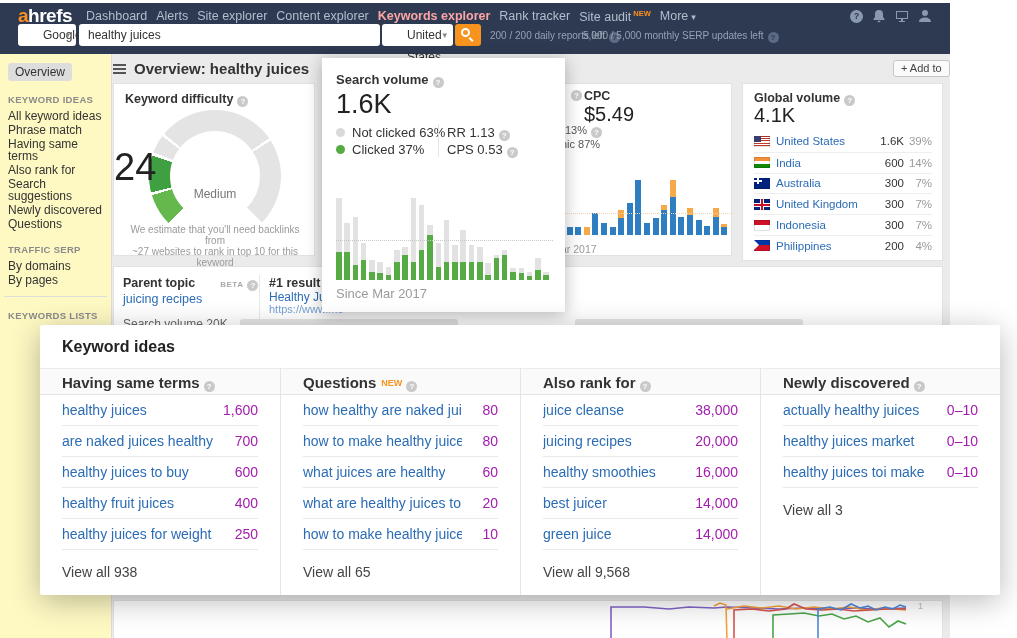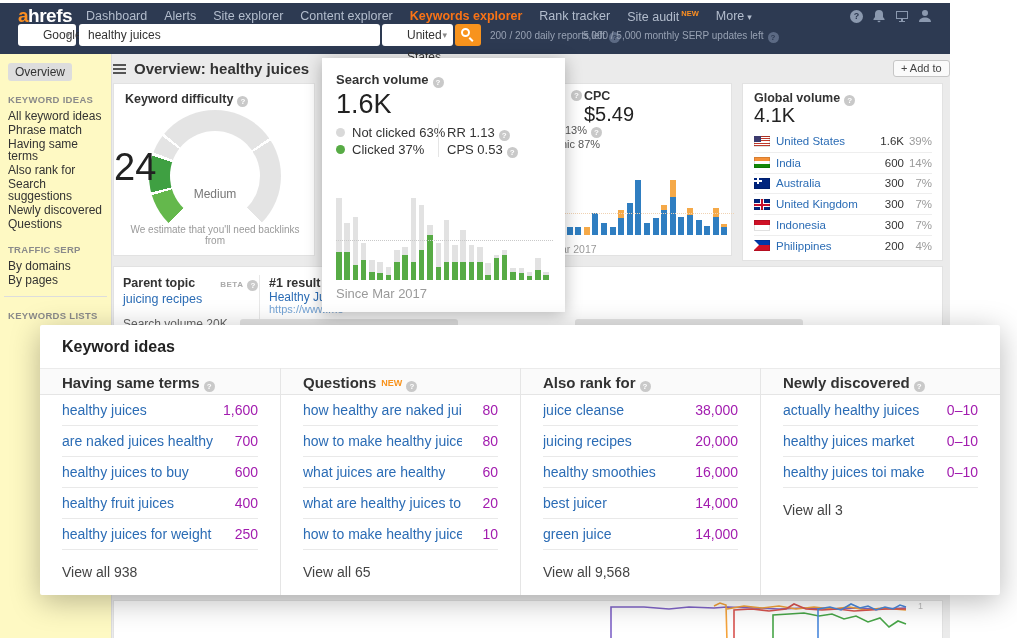--- a/index.html
+++ b/index.html
@@ -6,23 +6,23 @@
   html,body { width:1017px; height:638px; background:#fff; font-family:"Liberation Sans", sans-serif; overflow:hidden; }
   .canvas { position:relative; width:1017px; height:638px; }
   .app { position:absolute; left:0; top:3px; width:950px; height:638px; background:#ebebeb; }
 
   
   .navbar { position:absolute; left:0; top:0; width:950px; height:51px; background:#2d3a52; z-index:30; }
   .nav-top { position:absolute; left:0; top:0; right:0; height:20px; display:flex; align-items:center; }
   .logo { font-size:19px; font-weight:bold; margin:6px 14px 0 18px; letter-spacing:-.5px; cursor:pointer; }
   .logo b { color:#fd8f20; font-style:normal; }
   .logo i { color:#fff; font-style:normal; }
-  .menu { display:flex; gap:17px; margin-top:8px; }
+  .menu { display:flex; gap:9px; margin-top:8px; }
   .mi { font-size:12.5px; color:#b3bdcd; cursor:pointer; white-space:nowrap; }
-  .mi.active { color:#f97316; font-weight:bold; }
+  .mi.active { color:#fca5a5; font-weight:bold; }
   .mi sup { color:#fd8f20; font-size:7.5px; font-weight:bold; margin-left:2px; }
   .mi .caret { font-size:9px; margin-left:3px; }
   .nav-icons { position:absolute; right:18px; top:6px; display:flex; gap:9px; align-items:center; }
   .nav-icons svg { display:block; cursor:pointer; }
   .nav-q { width:13px; height:13px; border-radius:50%; background:#8b99af; color:#2d3a52; font-size:9px; font-weight:bold; text-align:center; line-height:13px; display:inline-block; cursor:pointer; }
   .nav-q::after { content:"?"; }
 
   .searchrow { position:absolute; left:0; top:20px; right:0; height:31px; }
   .sel { position:absolute; top:1px; height:22px; background:#ffffff; border-radius:3px; font-size:12px; color:#333; line-height:22px; padding:0 25px; cursor:pointer; }
   .sel .caret { position:absolute; right:6px; top:0; color:#888; font-size:9px; }
@@ -222,21 +222,21 @@
   <h1 class="page-title">Overview: healthy juices</h1>
   <button class="addto-btn">+ Add to</button>
 
   <section class="card" id="kd-card">
     <span class="card-title"><span>Keyword difficulty</span><span class="q"></span></span>
     <div class="gauge">
           <div class="gauge-hole"></div>
         </div>
     <div class="gauge-val">24</div>
     <div class="gauge-lab">Medium</div>
-    <div class="kd-note"><span>We estimate that you'll need backlinks from</span><br></div>
+    <div class="kd-note"><span>We estimate that you'll need backlinks from</span><br><span>~27 websites to rank in top 10 for this keyword</span></div>
   </section>
 
   <section class="card" id="cpc-card"></section>
   <span class="q cpc-head-q" style="position:absolute;"></span>
   <span class="cpc-label">CPC</span>
   <span class="cpc-value">$5.49</span>
   <span class="frag" id="frag-paid"><span>13%</span><span class="q"></span></span>
   <span class="frag" id="frag-organic">nic 87%</span>
   <div id="cpc-chart"><span class="bar" style="width: 6px; margin-right: 2.6px;"><i style="background: rgb(47, 126, 193); height: 19px;"></i><i style="background: rgb(245, 169, 72); height: 0px; bottom: 19px;"></i></span><span class="bar" style="width: 6px; margin-right: 2.6px;"><i style="background: rgb(47, 126, 193); height: 8px;"></i><i style="background: rgb(245, 169, 72); height: 0px; bottom: 8px;"></i></span><span class="bar" style="width: 6px; margin-right: 2.6px;"><i style="background: rgb(47, 126, 193); height: 8px;"></i><i style="background: rgb(245, 169, 72); height: 0px; bottom: 8px;"></i></span><span class="bar" style="width: 6px; margin-right: 2.6px;"><i style="background: rgb(47, 126, 193); height: 0px;"></i><i style="background: rgb(245, 169, 72); height: 8px; bottom: 0px;"></i></span><span class="bar" style="width: 6px; margin-right: 2.6px;"><i style="background: rgb(47, 126, 193); height: 22px;"></i><i style="background: rgb(245, 169, 72); height: 0px; bottom: 22px;"></i></span><span class="bar" style="width: 6px; margin-right: 2.6px;"><i style="background: rgb(47, 126, 193); height: 12px;"></i><i style="background: rgb(245, 169, 72); height: 0px; bottom: 12px;"></i></span><span class="bar" style="width: 6px; margin-right: 2.6px;"><i style="background: rgb(47, 126, 193); height: 8px;"></i><i style="background: rgb(245, 169, 72); height: 0px; bottom: 8px;"></i></span><span class="bar" style="width: 6px; margin-right: 2.6px;"><i style="background: rgb(47, 126, 193); height: 17px;"></i><i style="background: rgb(245, 169, 72); height: 8px; bottom: 17px;"></i></span><span class="bar" style="width: 6px; margin-right: 2.6px;"><i style="background: rgb(47, 126, 193); height: 32px;"></i><i style="background: rgb(245, 169, 72); height: 0px; bottom: 32px;"></i></span><span class="bar" style="width: 6px; margin-right: 2.6px;"><i style="background: rgb(47, 126, 193); height: 55px;"></i><i style="background: rgb(245, 169, 72); height: 0px; bottom: 55px;"></i></span><span class="bar" style="width: 6px; margin-right: 2.6px;"><i style="background: rgb(47, 126, 193); height: 12px;"></i><i style="background: rgb(245, 169, 72); height: 0px; bottom: 12px;"></i></span><span class="bar" style="width: 6px; margin-right: 2.6px;"><i style="background: rgb(47, 126, 193); height: 17px;"></i><i style="background: rgb(245, 169, 72); height: 0px; bottom: 17px;"></i></span><span class="bar" style="width: 6px; margin-right: 2.6px;"><i style="background: rgb(47, 126, 193); height: 25px;"></i><i style="background: rgb(245, 169, 72); height: 5px; bottom: 25px;"></i></span><span class="bar" style="width: 6px; margin-right: 2.6px;"><i style="background: rgb(47, 126, 193); height: 38px;"></i><i style="background: rgb(245, 169, 72); height: 17px; bottom: 38px;"></i></span><span class="bar" style="width: 6px; margin-right: 2.6px;"><i style="background: rgb(47, 126, 193); height: 18px;"></i><i style="background: rgb(245, 169, 72); height: 0px; bottom: 18px;"></i></span><span class="bar" style="width: 6px; margin-right: 2.6px;"><i style="background: rgb(47, 126, 193); height: 20px;"></i><i style="background: rgb(245, 169, 72); height: 7px; bottom: 20px;"></i></span><span class="bar" style="width: 6px; margin-right: 2.6px;"><i style="background: rgb(47, 126, 193); height: 15px;"></i><i style="background: rgb(245, 169, 72); height: 0px; bottom: 15px;"></i></span><span class="bar" style="width: 6px; margin-right: 2.6px;"><i style="background: rgb(47, 126, 193); height: 9px;"></i><i style="background: rgb(245, 169, 72); height: 0px; bottom: 9px;"></i></span><span class="bar" style="width: 6px; margin-right: 2.6px;"><i style="background: rgb(47, 126, 193); height: 18px;"></i><i style="background: rgb(245, 169, 72); height: 9px; bottom: 18px;"></i></span><span class="bar" style="width: 6px; margin-right: 2.6px;"><i style="background: rgb(47, 126, 193); height: 8px;"></i><i style="background: rgb(245, 169, 72); height: 3px; bottom: 8px;"></i></span><em class="dotline" style="bottom: 21px; border-top-color: rgb(240, 210, 178);"></em></div>
   <span id="cpc-since">ar 2017</span>

